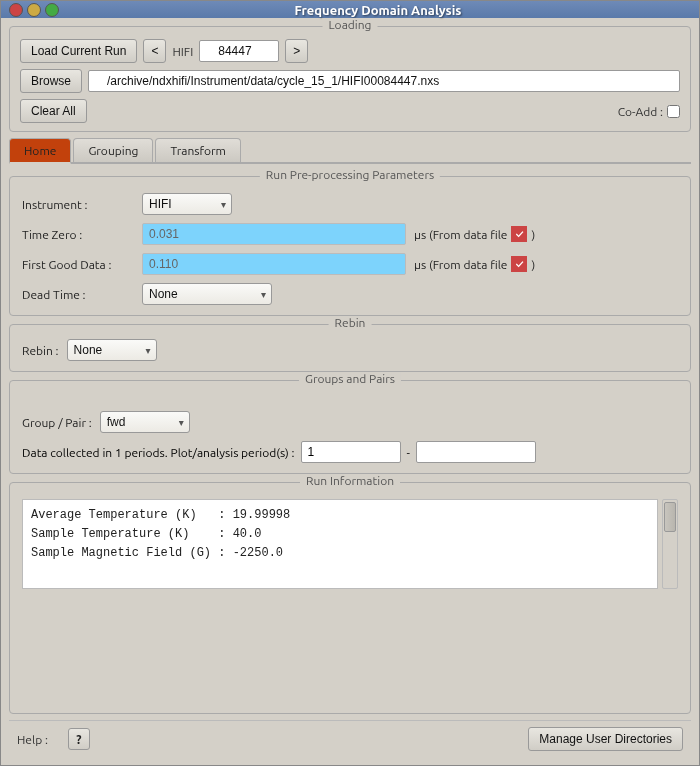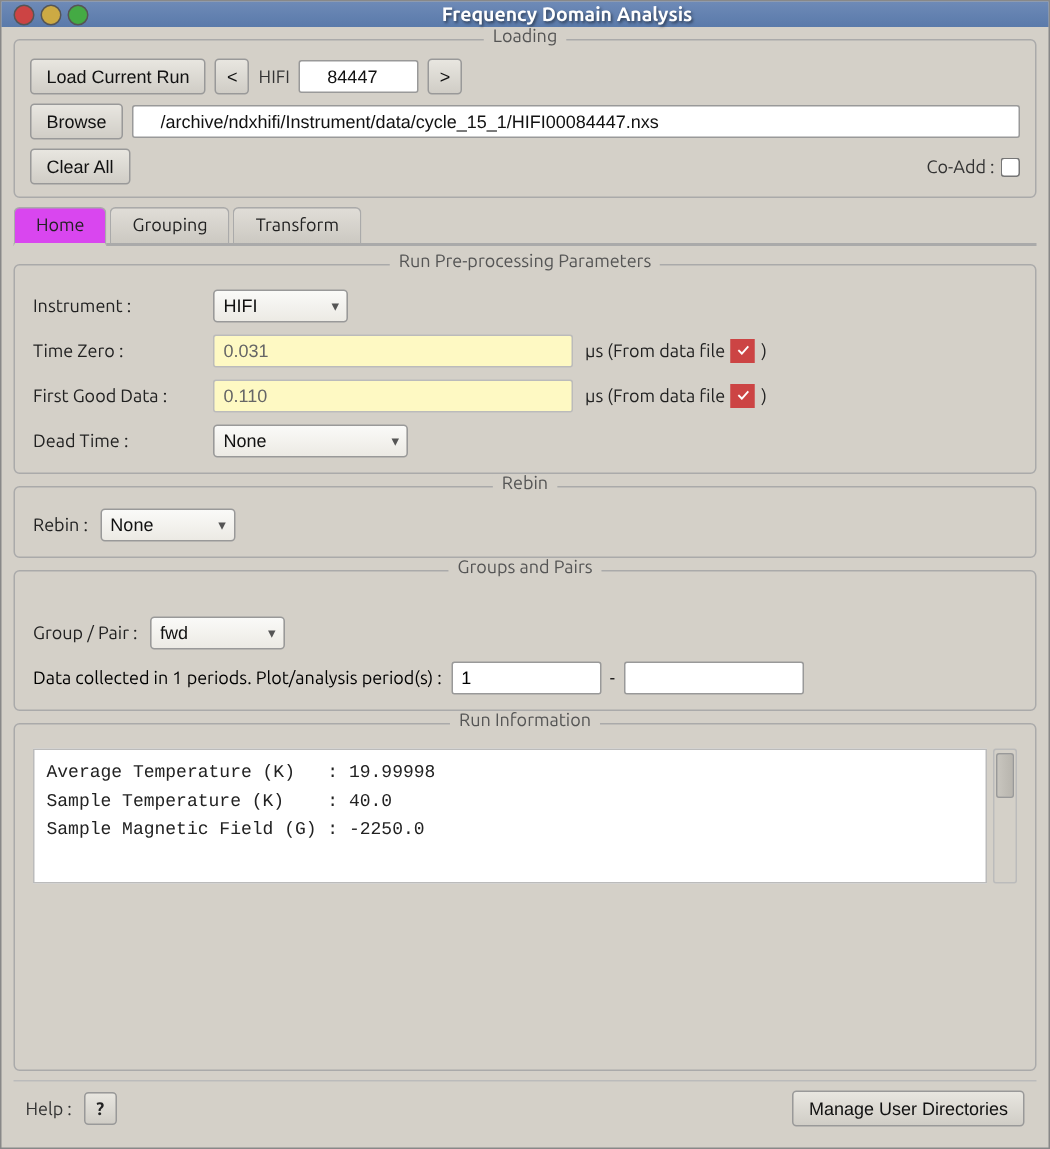--- a/index.html
+++ b/index.html
@@ -140,21 +140,21 @@
       border: 1px solid #aaa;
       border-bottom: none;
       border-radius: 4px 4px 0 0;
       padding: 5px 14px;
       cursor: pointer;
       font-size: 12px;
       color: #222;
       margin-right: 2px;
     }
     .tab.active {
-      background: #d946ef;
+      background: #c2410c;
       border-bottom: 2px solid #d4d0c8;
       font-weight: normal;
       margin-bottom: -2px;
       z-index: 1;
     }
     
     .tab-content {
       flex: 1;
       display: flex;
       flex-direction: column;
@@ -213,27 +213,27 @@
       top: 50%;
       transform: translateY(-50%);
       font-size: 10px;
       color: #555;
       pointer-events: none;
     }
     .select-container select {
       padding-right: 20px;
     }
     .readonly-input {
-      background: #fef9c3;
+      background: #7dd3fc;
       border: 1px solid #bbb;
       border-radius: 2px;
       padding: 3px 6px;
       font-size: 12px;
       color: #666;
-      width: 240px;
+      width: 264px;
     }
     .unit-label {
       font-size: 12px;
       color: #222;
       margin-left: 8px;
     }
     .checkbox-red {
       width: 16px;
       height: 16px;
       border: 1px solid #cc4444;
@@ -322,21 +322,21 @@
       border: 1px solid #999;
       border-radius: 2px;
       margin: 2px 0;
     }
     
     .footer {
       display: flex;
       align-items: center;
       padding: 6px 8px;
       border-top: 1px solid #bbb;
-      gap: 8px;
+      gap: 20px;
     }
     .help-label { font-size: 12px; color: #333; }
     .help-btn {
       width: 22px;
       height: 22px;
       border: 1px solid #999;
       border-radius: 3px;
       background: linear-gradient(to bottom, #e8e6e0, #d0cdc6);
       display: flex;
       align-items: center;

